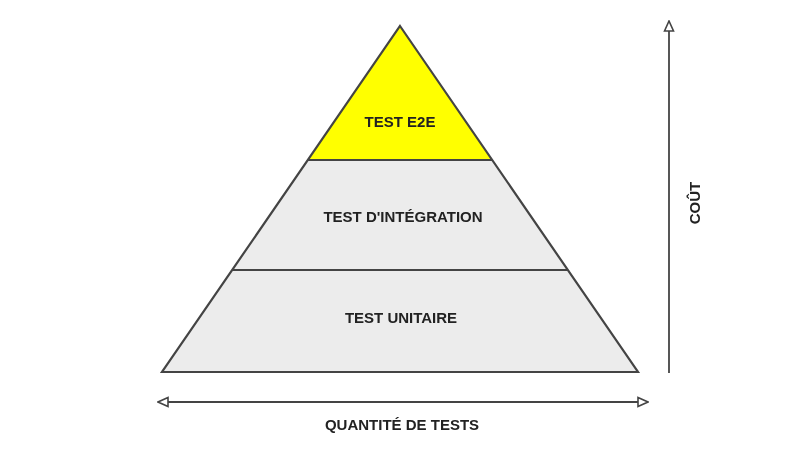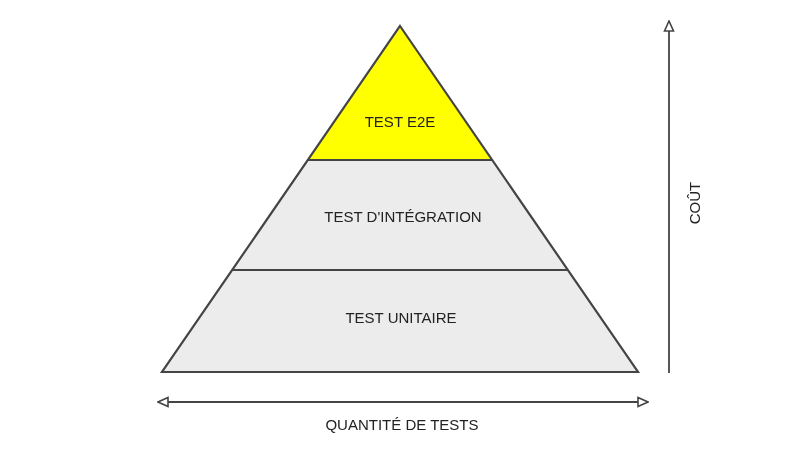--- a/index.html
+++ b/index.html
@@ -1,16 +1,16 @@
 <!DOCTYPE html>
 <html><head>
 <meta charset="utf-8">
 <style>
   html, body { margin: 0; padding: 0; background: #ffffff; }
-  #stage { position: relative; width: 800px; height: 450px; overflow: hidden; background: #ffffff; }
+  #stage { position: relative; width: 800px; height: 450px; overflow: hidden; background: #ffffff; font-weight: bold; }
   svg { position: absolute; left: 0; top: 0; }
   .lbl { font-family: "Liberation Sans", "DejaVu Sans", sans-serif; font-size: 15px; fill: #222222; }
 </style>
 </head>
 <body>
 
 <div id="stage">
   <svg width="800" height="450" viewBox="0 0 800 450">
     <defs>
       <marker id="arrowOpen" viewBox="0 0 12 12" refX="11" refY="6" markerWidth="12" markerHeight="12" markerUnits="userSpaceOnUse" orient="auto-start-reverse">

